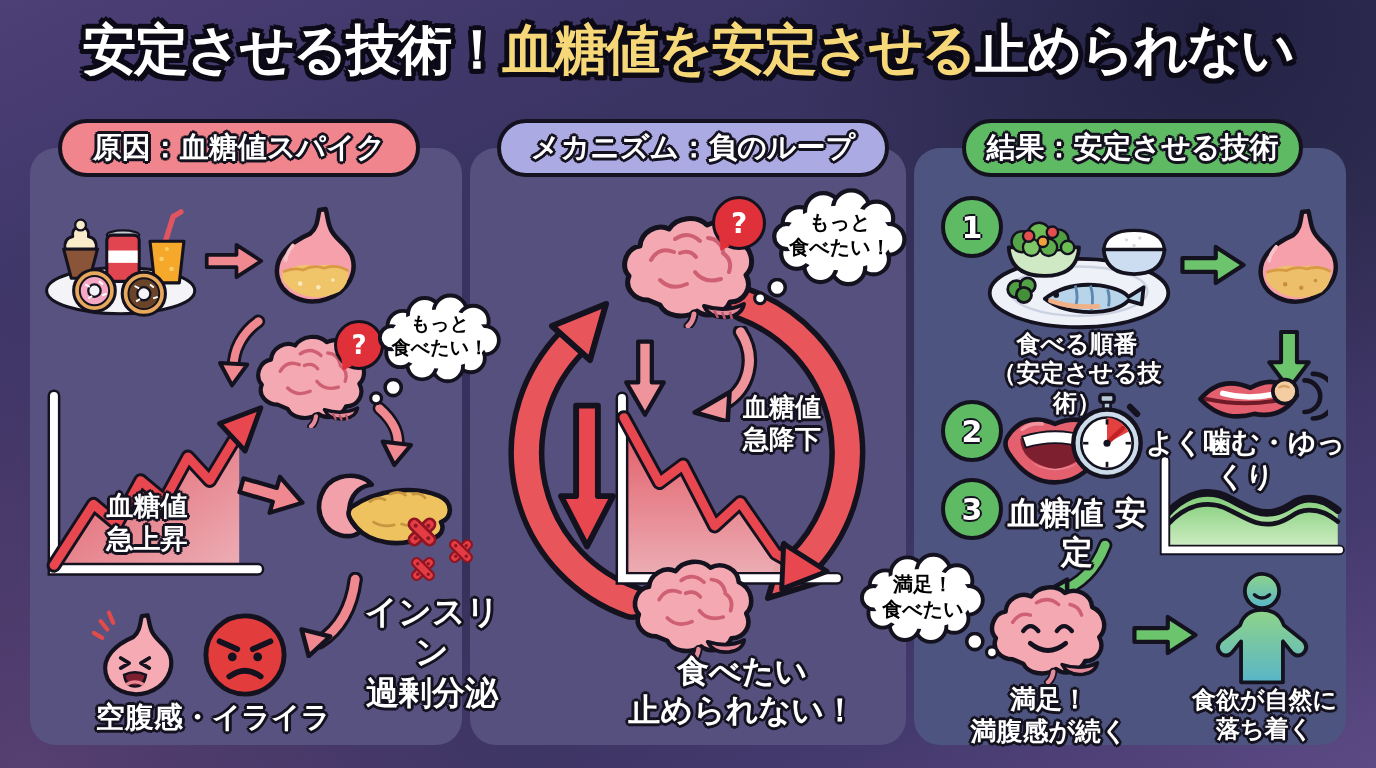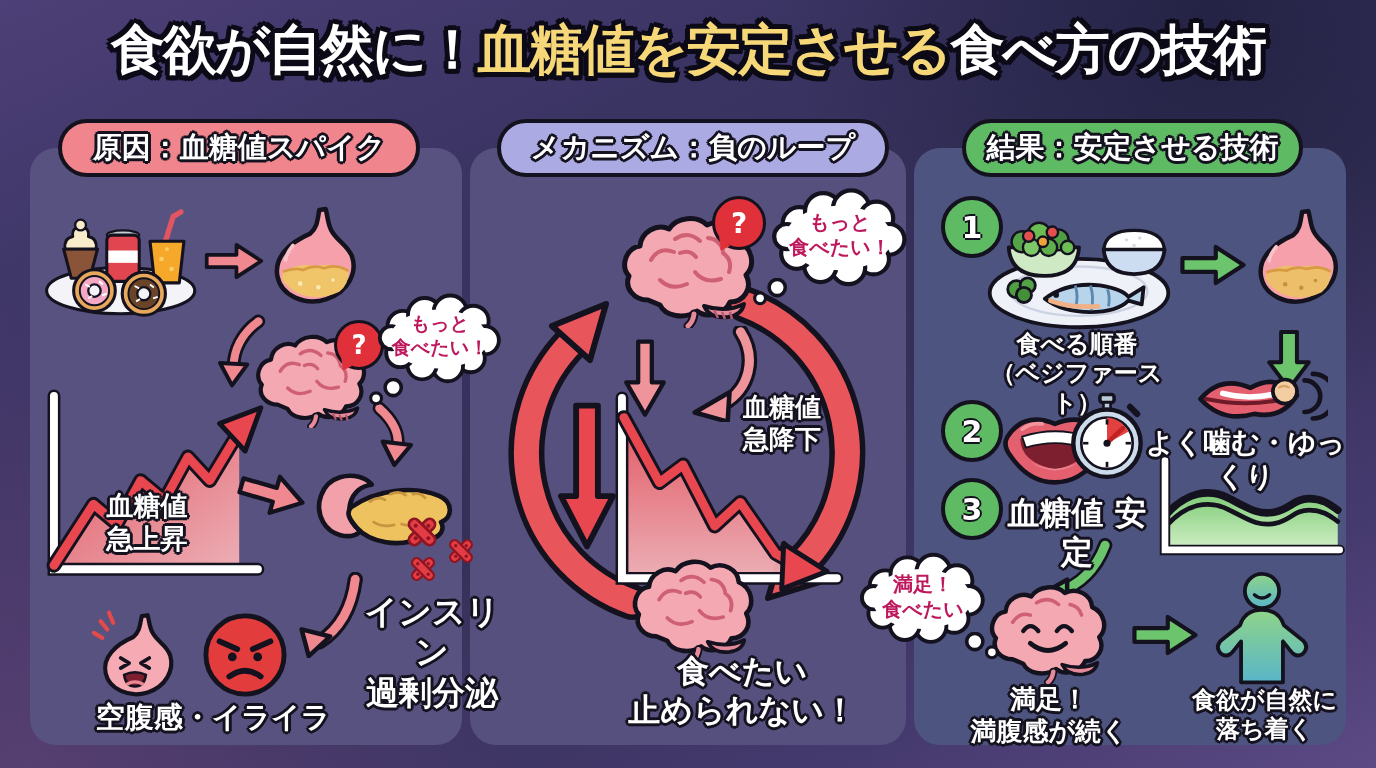--- a/index.html
+++ b/index.html
@@ -20,37 +20,37 @@
       4px 4px 0 #0c0a16,-4px 4px 0 #0c0a16,4px -4px 0 #0c0a16,-4px -4px 0 #0c0a16,
       3px 5px 0 #0c0a16,-3px 5px 0 #0c0a16;}
   .ml{white-space:pre-line;}
   .panel{position:absolute;top:148px;height:597px;border-radius:26px;}
   .p-left{left:30px;width:432px;background:#57527f;}
   .p-mid{left:470px;width:436px;background:#55507d;}
   .p-right{left:914px;width:432px;background:#4e5480;}
   .pill{position:absolute;top:119px;height:50px;border:4px solid #15121f;border-radius:29px;
     display:flex;align-items:center;justify-content:center;font-size:29px;z-index:6;text-align:right;}
   .lbl{position:absolute;text-align:center;line-height:1.22;z-index:5;}
-  .bubble-txt{position:absolute;text-align:center;color:#be185d;font-weight:800;line-height:1.25;z-index:8;white-space:pre-line;}
+  .bubble-txt{position:absolute;text-align:center;color:#000000;font-weight:800;line-height:1.25;z-index:8;white-space:pre-line;}
   .cloud{position:absolute;z-index:7;}
   .qbadge{position:absolute;background:#e0303a;border:3px solid #15121f;border-radius:50%;
     display:flex;align-items:center;justify-content:center;color:#fff;font-weight:900;z-index:6;}
   .qbadge::after{content:"";position:absolute;left:2px;bottom:-4px;width:13px;height:13px;
     background:#e0303a;border:3px solid #15121f;transform:rotate(18deg);clip-path:polygon(0 0,100% 45%,45% 100%);border:none;
     box-shadow:0 0 0 3px #e0303a inset;}
   .stepbadge{position:absolute;width:54px;height:54px;background:#5fbb63;border:4px solid #15121f;border-radius:50%;
     display:flex;align-items:center;justify-content:center;font-size:30px;color:#fff;font-weight:900;z-index:6;
     text-shadow:2px 0 0 #15121f,-2px 0 0 #15121f,0 2px 0 #15121f,0 -2px 0 #15121f;}
   svg{display:block;}
 </style>
 </head>
 <body>
 
 <div class="abs" style="left:0;top:14px;width:1376px;text-align:center;font-size:54px;letter-spacing:-2px;z-index:9;">
-  <span class="ot-xl">食欲が自然に！</span><span class="ot-xl" style="color:#f6d879;">血糖値を安定させる</span><span class="ot-xl">食べ方の技術</span>
+  <span class="ot-xl">安定させる技術！</span><span class="ot-xl" style="color:#f6d879;">血糖値を安定させる</span><span class="ot-xl">止められない</span>
 </div>
 
 <div class="panel p-left"></div>
 <div class="panel p-mid"></div>
 <div class="panel p-right"></div>
 
 <div class="pill" style="left:58px;width:354px;background:#f0858d;">
   <span class="ot">原因：血糖値スパイク</span>
 </div>
 <div class="pill" style="left:497px;width:384px;background:#abaae3;">
@@ -445,21 +445,21 @@
   </svg>
 </div>
 
 <div class="abs" style="left:1264px;top:328px;z-index:3;">
   <svg width="50" height="66" viewBox="0 0 72 100">
     <path d="M24,6 L48,6 L48,52 L66,52 L36,92 L6,52 L24,52 Z" fill="#6cc46c" stroke="#15121f" stroke-width="6" stroke-linejoin="round"></path>
   </svg>
 </div>
 
 <div class="lbl ot ml" style="left:972px;top:330px;width:210px;font-size:24px;">食べる順番
-（ベジファースト）</div>
+（安定させる技術）</div>
 
 <div class="abs" style="left:1188px;top:360px;z-index:3;">
   <svg width="140" height="78" viewBox="0 0 136 84">
     <path d="M6,42 Q28,16 60,30 Q88,14 110,38 Q94,64 64,58 Q30,68 6,42 Z" fill="#e4606e" stroke="#15121f" stroke-width="5" stroke-linejoin="round"></path>
     <path d="M30,36 Q60,44 92,35" stroke="#fff" stroke-width="6" fill="none" stroke-linecap="round"></path>
     <path d="M12,42 Q60,52 104,40" stroke="#6e1a28" stroke-width="4.5" fill="none" stroke-linecap="round"></path>
     <circle cx="97" cy="34" r="13" fill="#f4cda2" stroke="#15121f" stroke-width="4"></circle>
     <path d="M90,30 q6,-4 12,0" stroke="#d8a468" stroke-width="2.5" fill="none"></path>
     <path d="M118,22 a16,16 0 0 1 0,34" stroke="#15121f" stroke-width="5" fill="none" stroke-linecap="round"></path>
     <path d="M127,15 a24,24 0 0 1 0,48" stroke="#15121f" stroke-width="5" fill="none" stroke-linecap="round"></path>

